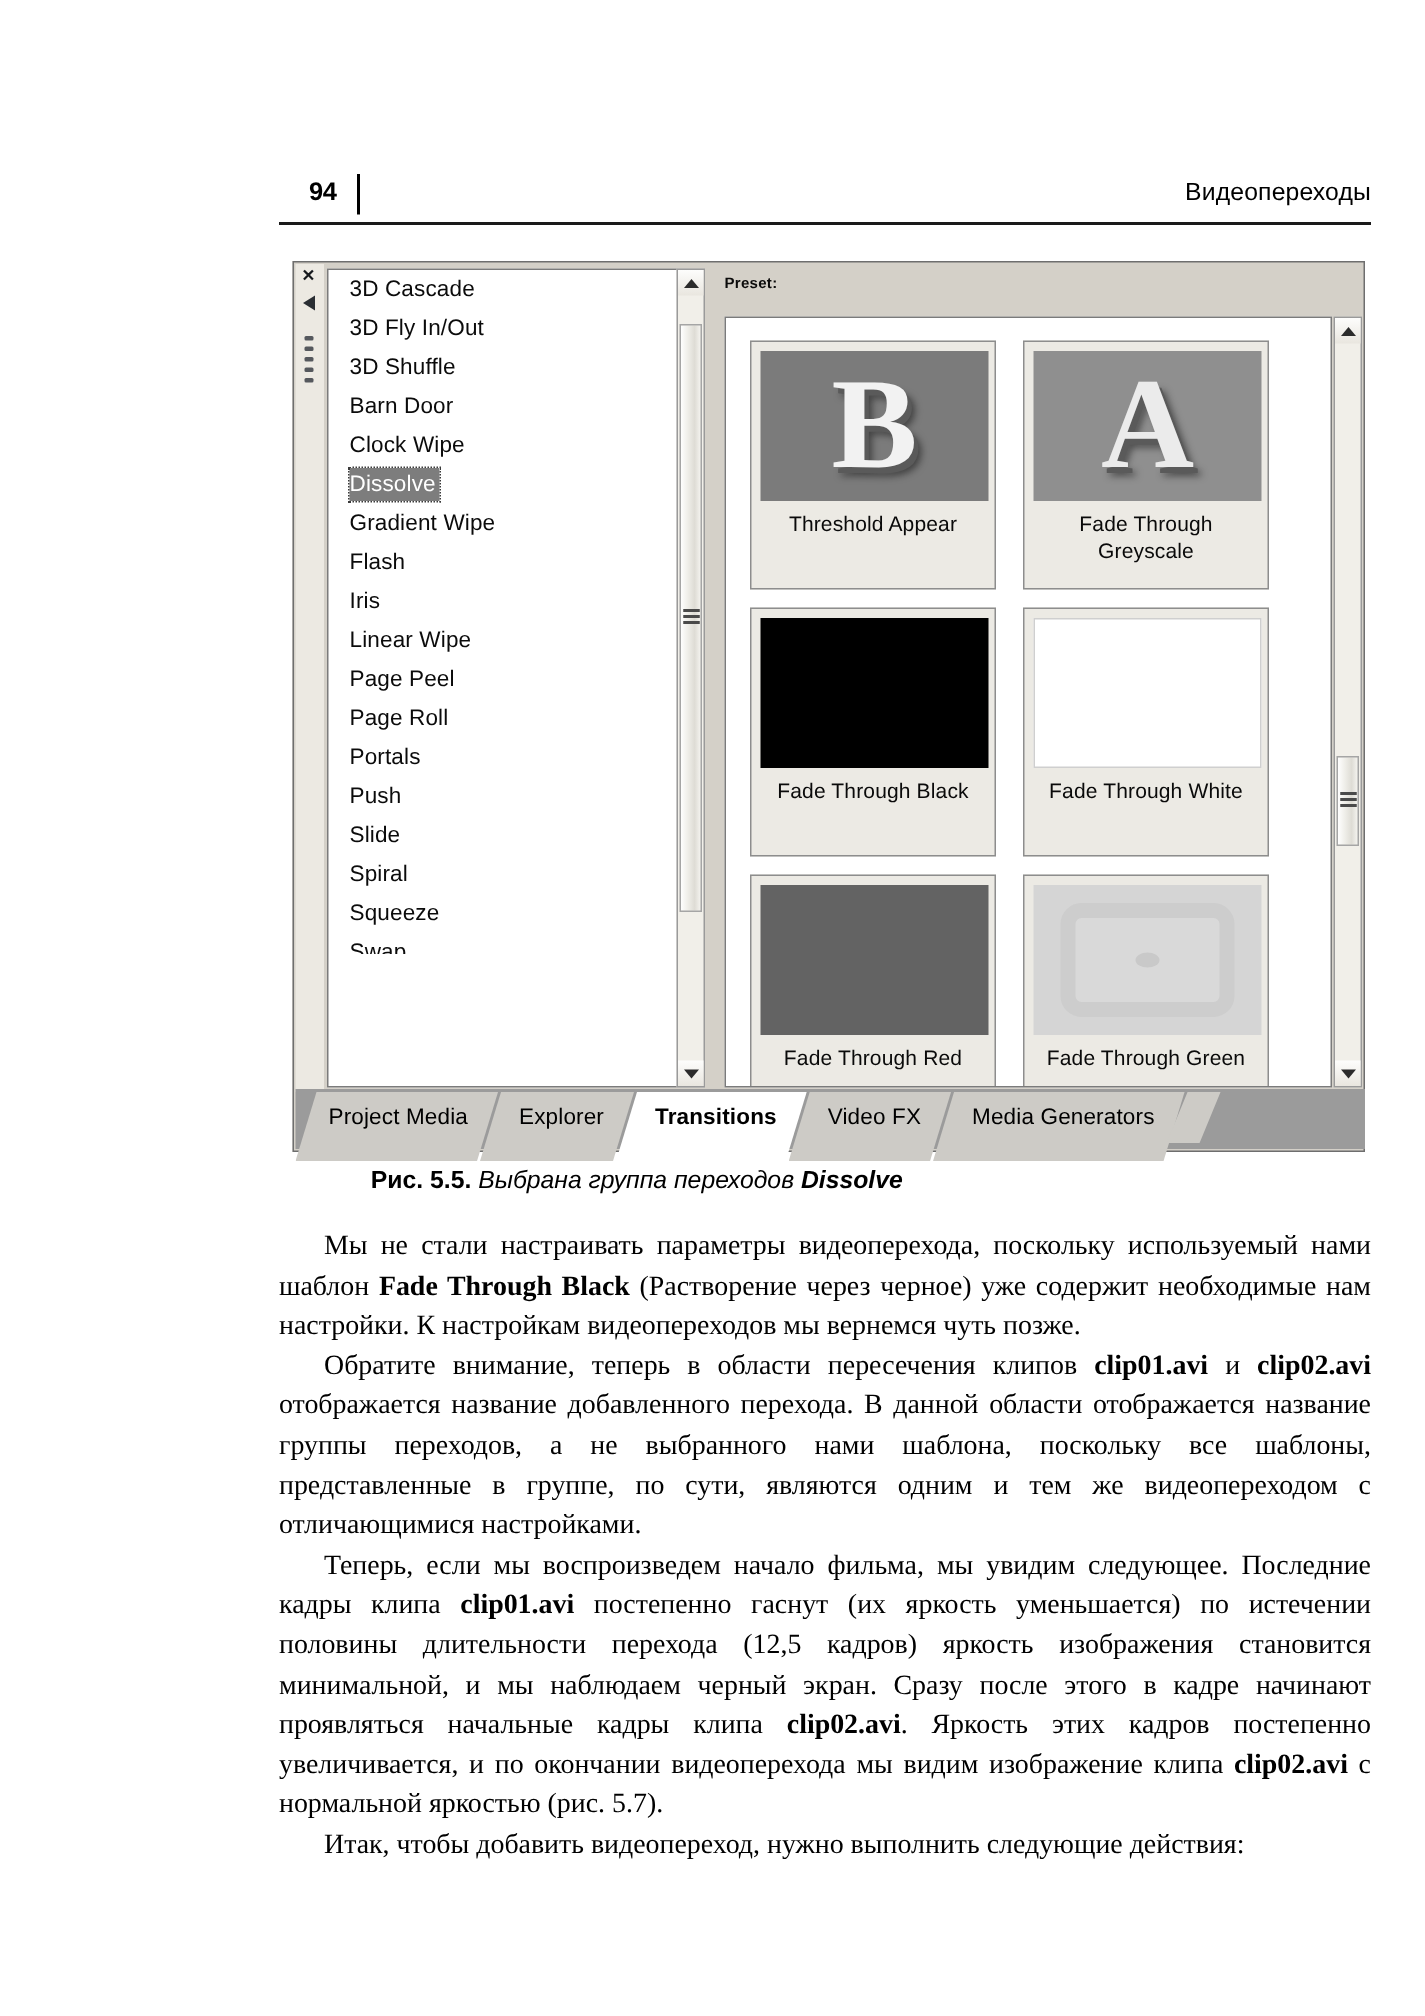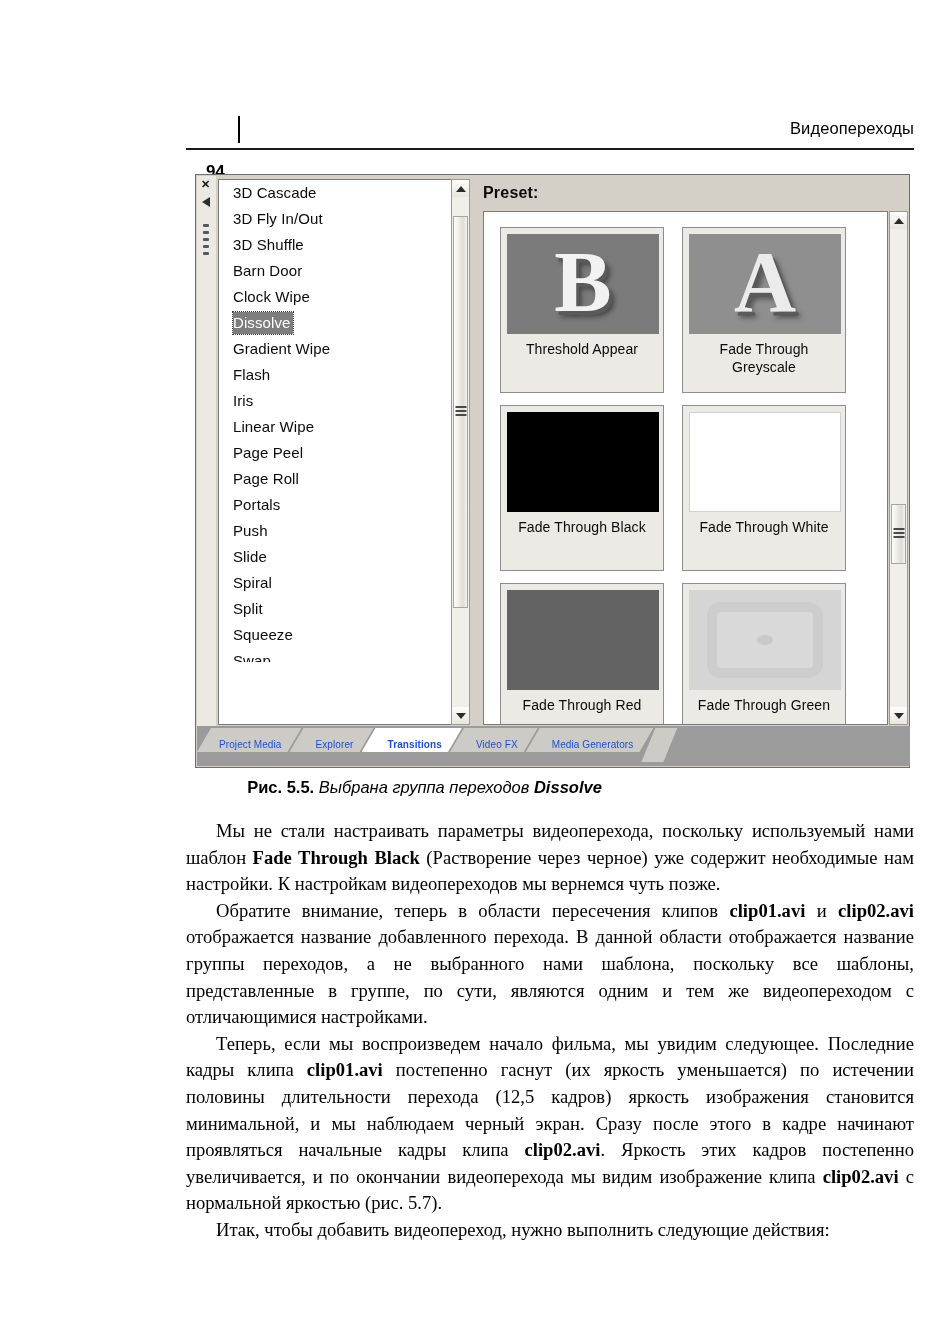--- a/index.html
+++ b/index.html
@@ -25,21 +25,20 @@
     height: 36px;
   }
   .page-num {
     position: absolute;
     left: 20px;
     top: 0px;
     font-family: "Liberation Sans", sans-serif;
     font-weight: bold;
     font-size: 17px;
     letter-spacing: -0.3px;
-    margin-top: 44px;
   }
   .header-divider {
     position: absolute;
     left: 52px;
     top: -2px;
     width: 2px;
     height: 27px;
     background: #000;
   }
   .header-title {
@@ -236,21 +235,21 @@
     top: 4px;
     width: 19px;
     height: 546px;
   }
 
   
   .preset-label {
     position: absolute;
     left: 287px;
     top: 9px;
-    font-size: 16px;
+    font-size: 10px;
     font-weight: bold;
     color: #0b0b0b;
     letter-spacing: 0.2px;
   }
   .preset-box {
     position: absolute;
     left: 287px;
     top: 36px;
     width: 405px;
     height: 514px;
@@ -356,25 +355,25 @@
   .tabbar-inner {
     position: absolute;
     left: 0;
     top: 2px;
     height: 34px;
     display: flex;
     align-items: stretch;
   }
   .tab {
     position: relative;
-    height: 24px;
+    height: 46px;
     line-height: 34px;
     padding: 0 20px 0 26px;
-    font-size: 10px;
-    color: #1d4ed8;
+    font-size: 15px;
+    color: #000000;
     background: #cdcbc6;
     margin-right: -12px;
     letter-spacing: 0.1px;
     white-space: nowrap;
     -webkit-clip-path: polygon(14px 0, 100% 0, calc(100% - 14px) 100%, 0 100%);
     clip-path: polygon(14px 0, 100% 0, calc(100% - 14px) 100%, 0 100%);
   }
   .tab.active {
     background: #ffffff;
     font-weight: bold;
@@ -465,21 +464,20 @@
           <div class="list-item">Gradient Wipe</div>
           <div class="list-item">Flash</div>
           <div class="list-item">Iris</div>
           <div class="list-item">Linear Wipe</div>
           <div class="list-item">Page Peel</div>
           <div class="list-item">Page Roll</div>
           <div class="list-item">Portals</div>
           <div class="list-item">Push</div>
           <div class="list-item">Slide</div>
           <div class="list-item">Spiral</div>
-          <div class="list-item">Split</div>
           <div class="list-item">Squeeze</div>
           <div class="list-item clipped">Swap</div>
         </div>
     </div>
 
     <div class="vsb list-sb">
       <div class="arrow-btn top">
           <span class="arrow-up"></span>
         </div>
       <div class="thumb" style="top:36px; height:392px;">

